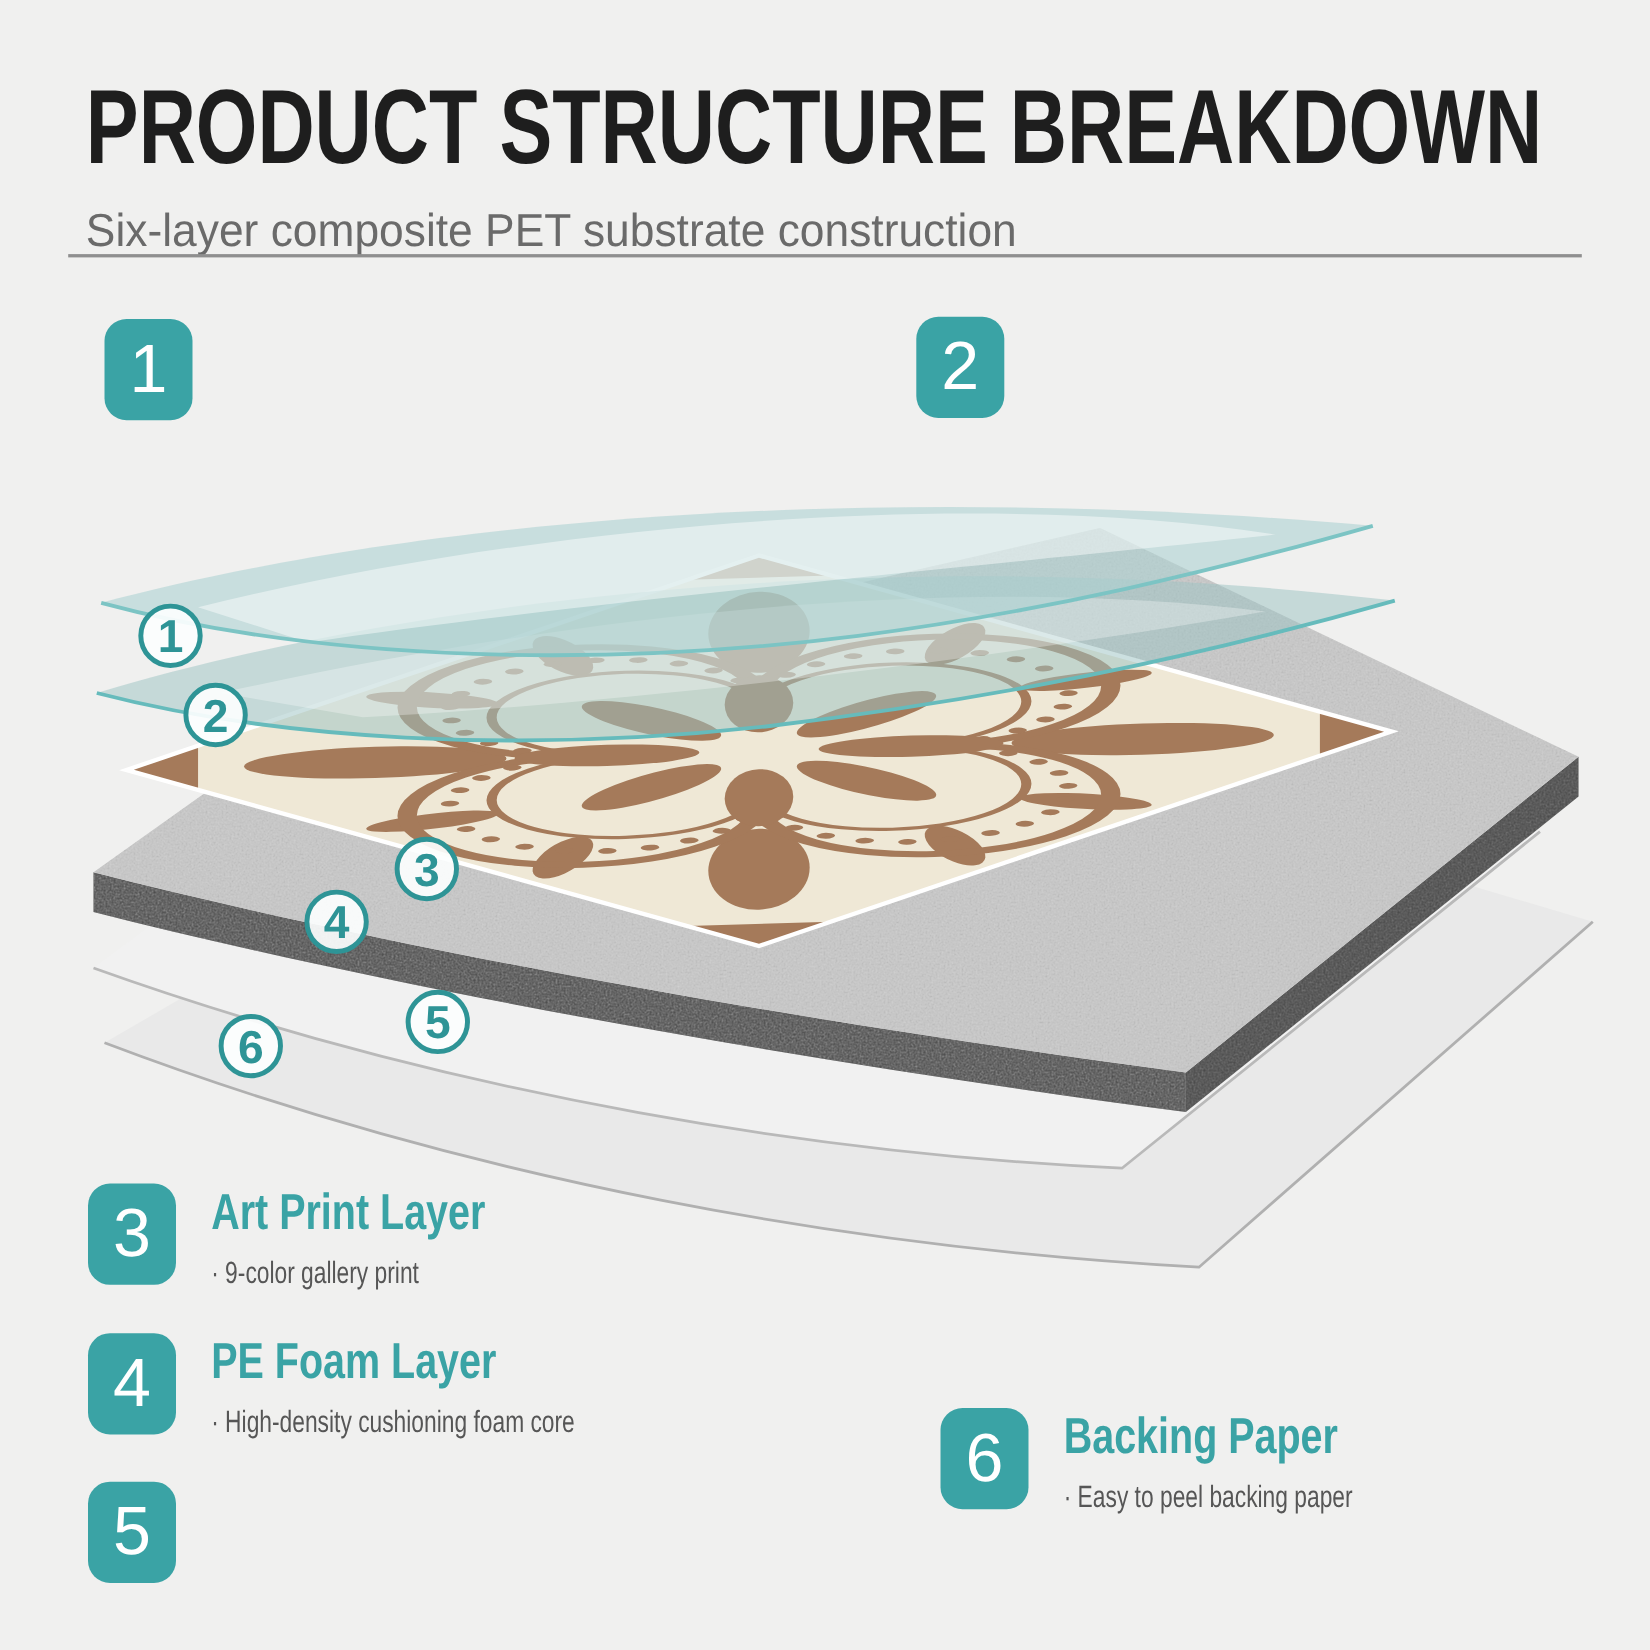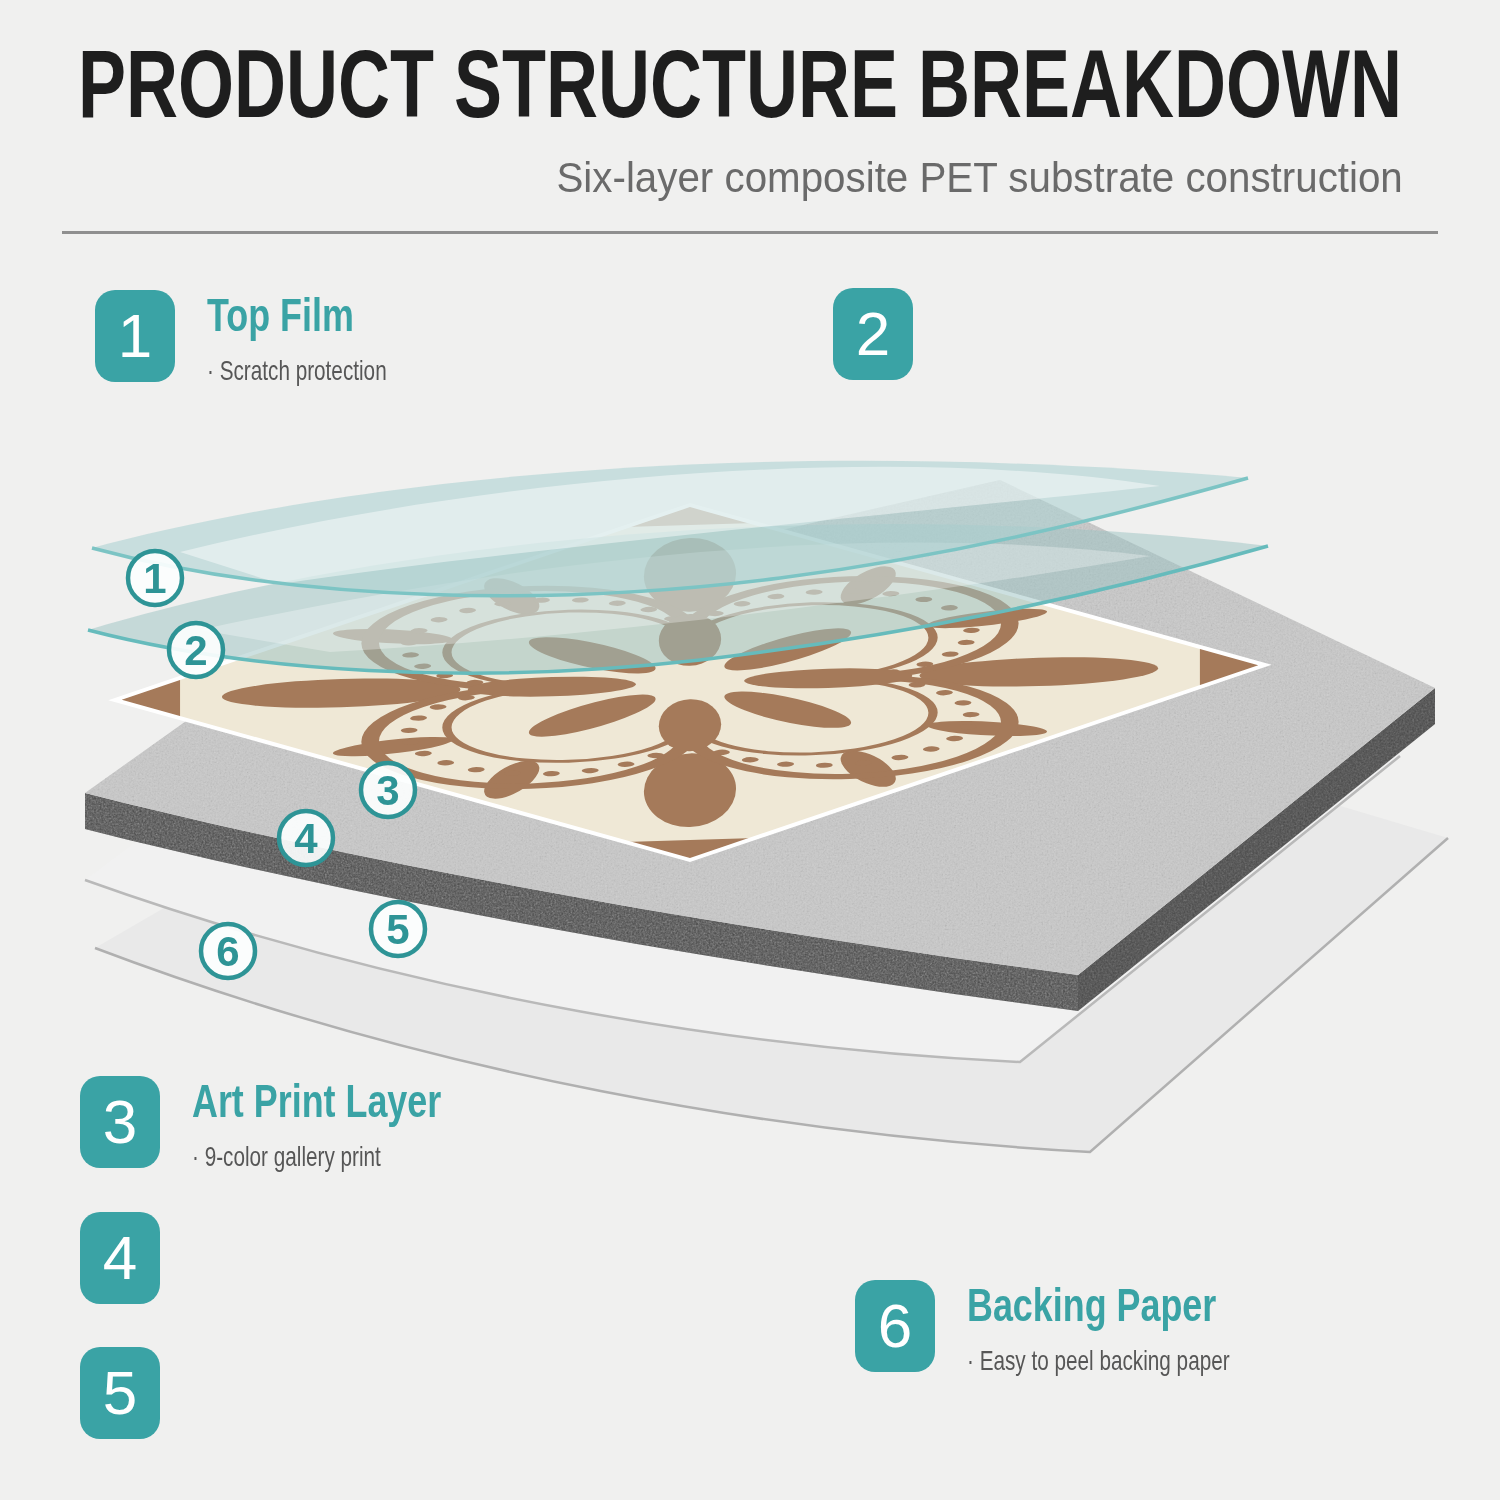--- a/index.html
+++ b/index.html
@@ -4,21 +4,21 @@
 <style>
   html,body{margin:0;padding:0;}
   .canvas{
     position:relative;
     width:1500px;height:1500px;
     background:#f0f0ef;
     font-family:"Liberation Sans",sans-serif;
     overflow:hidden;
   }
   
-  .header{position:absolute;left:78px;top:36px;width:1380px;text-align:right;}
+  .header{position:absolute;left:78px;top:68px;width:1380px;}
   .page-title{
     font-size:96px;font-weight:bold;color:#1e1e1e;
     letter-spacing:0px;white-space:nowrap;
     display:inline-block;transform:scaleX(0.75);transform-origin:0 0;
     margin:0;line-height:1.0;
   }
   .page-subtitle{
     margin-top:22px;
     font-size:42px;color:#6a6a6a;white-space:nowrap;
     display:block;transform:scaleX(0.96);transform-origin:0 0;
@@ -186,40 +186,40 @@
       </g>
       <g>
         <circle cx="228" cy="951" r="27" fill="#fcfefe" fill-opacity="0.92" stroke="#2e9496" stroke-width="4.5"></circle>
         <text x="228" y="966">6</text>
       </g>
     </g>
   </svg>
 
   <div class="callout" style="left:95px;top:290px;">
     <div class="badge">1</div>
-    <div class="callout-text">
-      <span class="callout-title">Top Film</span>
-      <span class="callout-desc">· Scratch protection</span>
-    </div>
   </div>
 
   <div class="callout" style="left:833px;top:288px;">
     <div class="badge">2</div>
   </div>
 
   <div class="callout" style="left:80px;top:1076px;">
     <div class="badge">3</div>
     <div class="callout-text">
       <span class="callout-title">Art Print Layer</span>
       <span class="callout-desc">· 9-color gallery print</span>
     </div>
   </div>
 
   <div class="callout" style="left:80px;top:1212px;">
     <div class="badge">4</div>
+    <div class="callout-text">
+      <span class="callout-title">PE Foam Layer</span>
+      <span class="callout-desc">· High-density cushioning foam core</span>
+    </div>
   </div>
 
   <div class="callout" style="left:80px;top:1347px;">
     <div class="badge">5</div>
   </div>
 
   <div class="callout" style="left:855px;top:1280px;">
     <div class="badge">6</div>
     <div class="callout-text">
       <span class="callout-title">Backing Paper</span>

